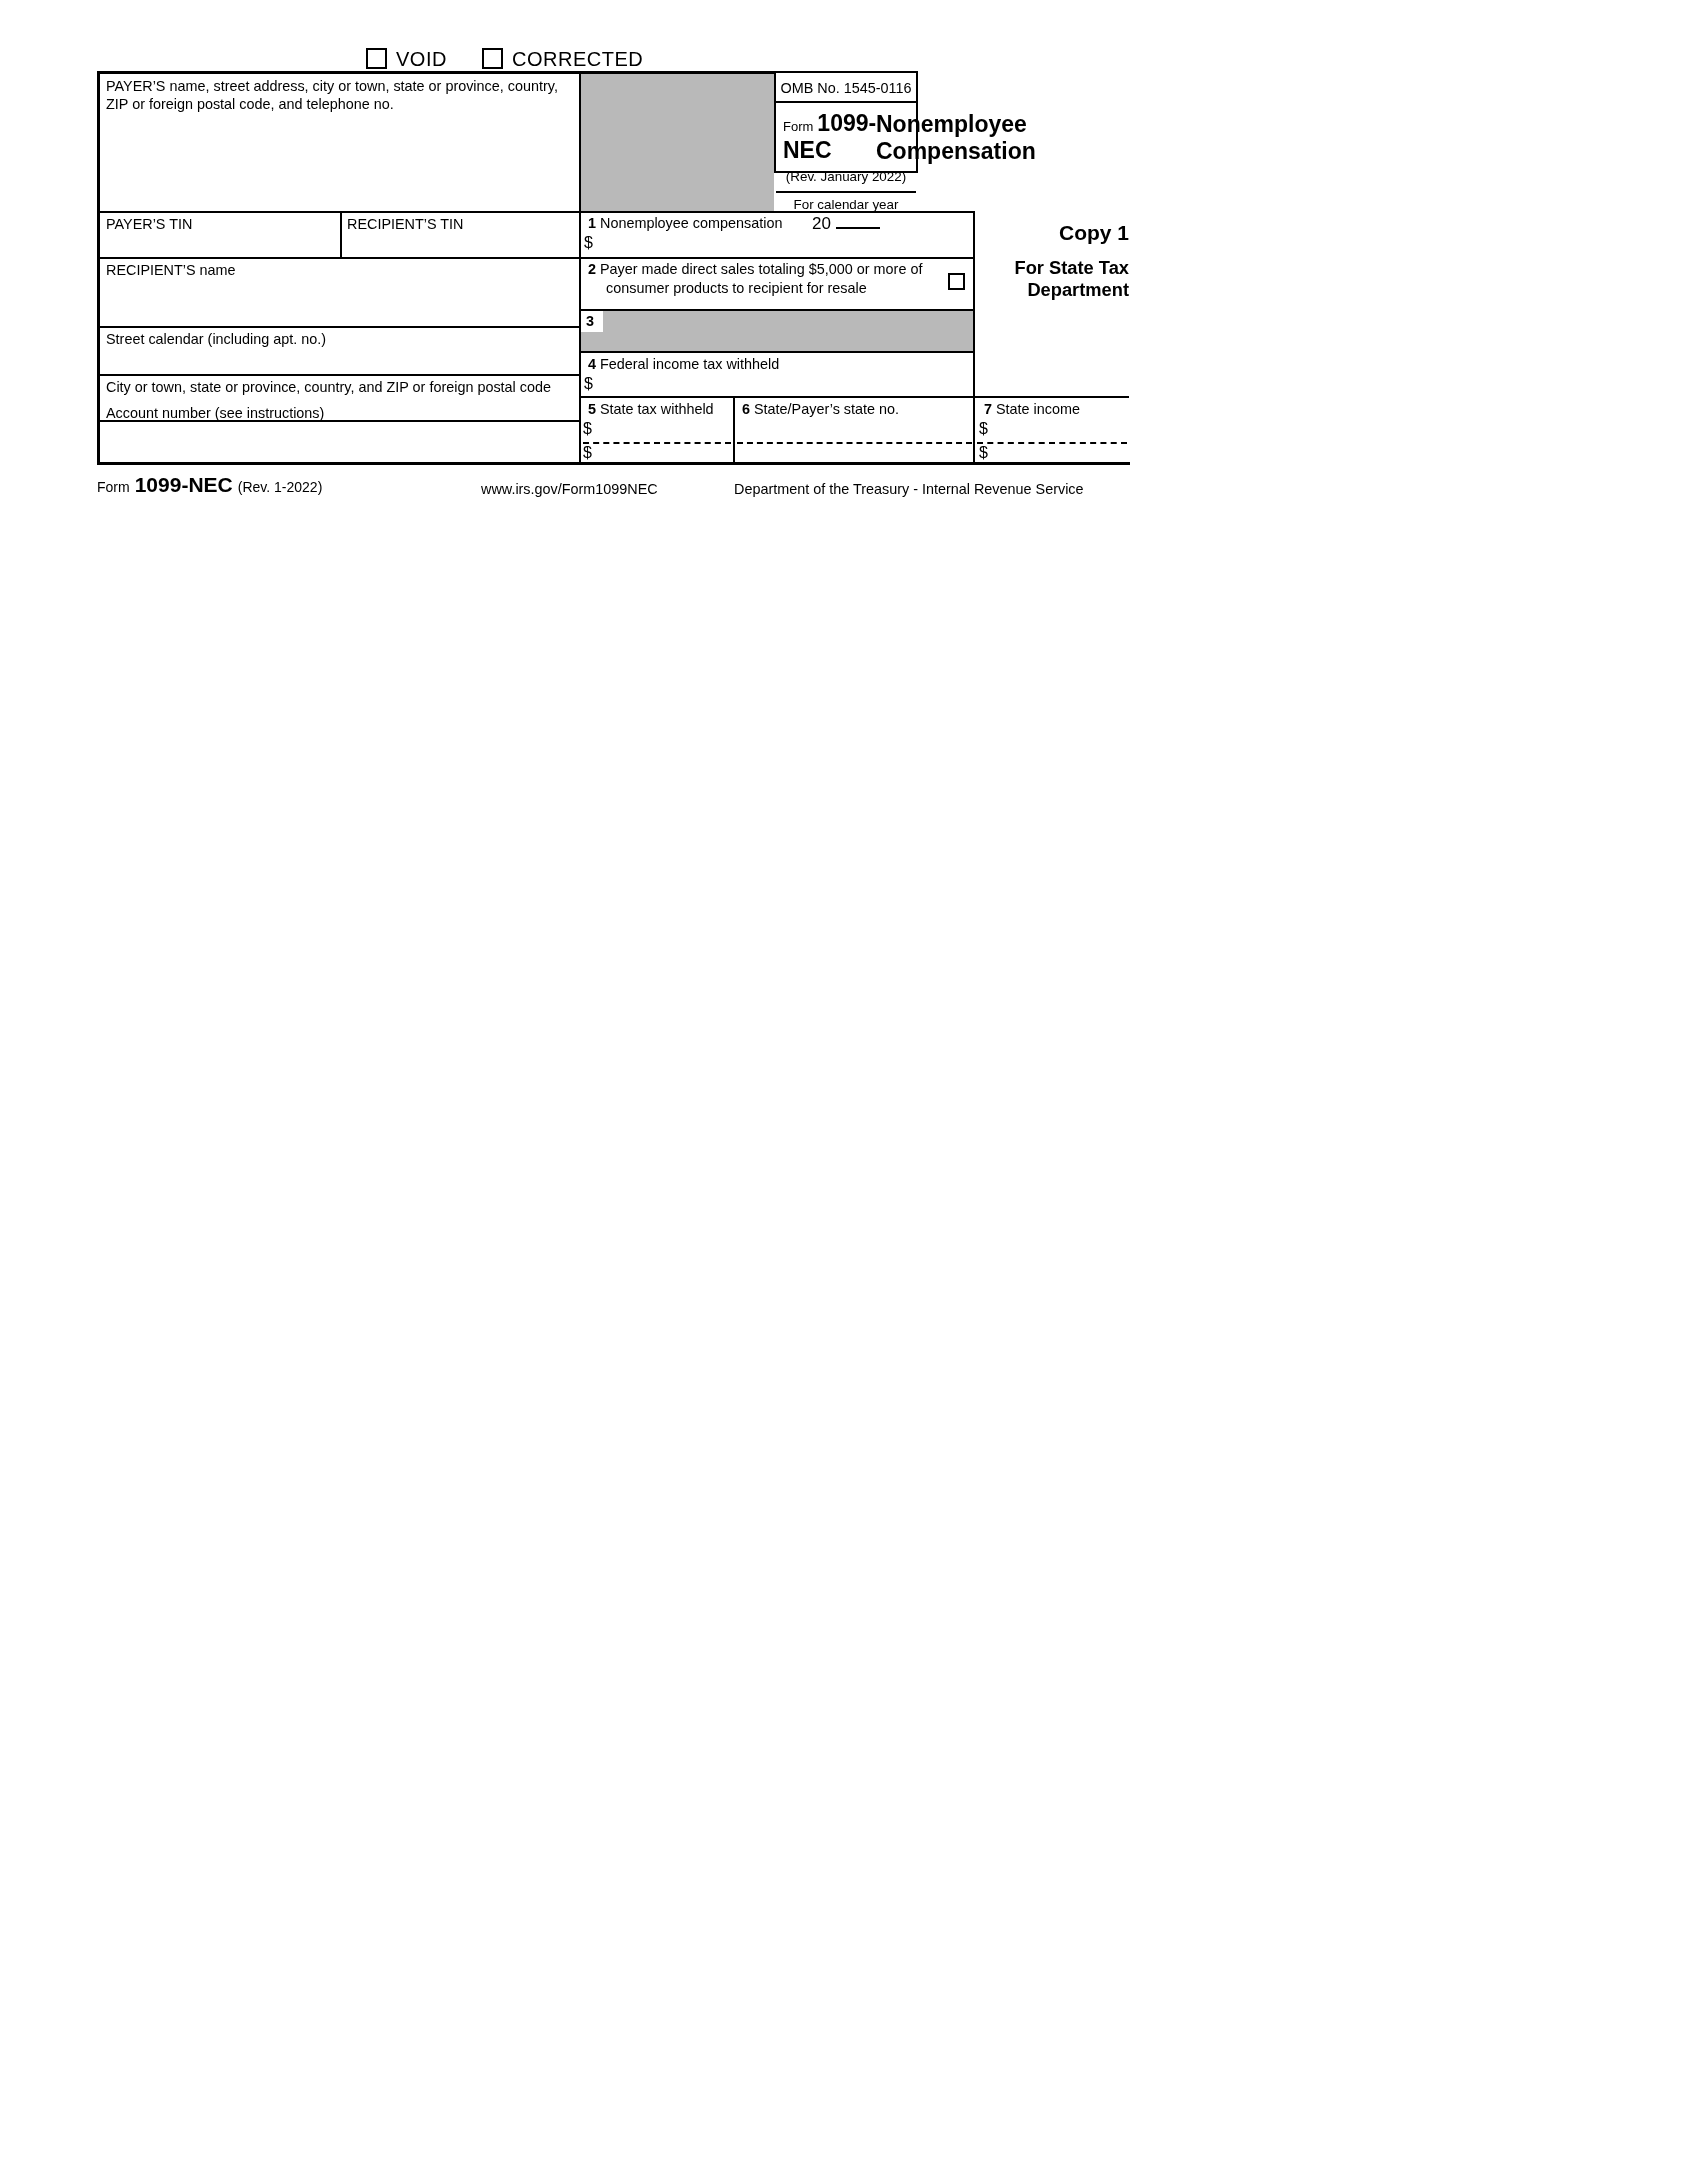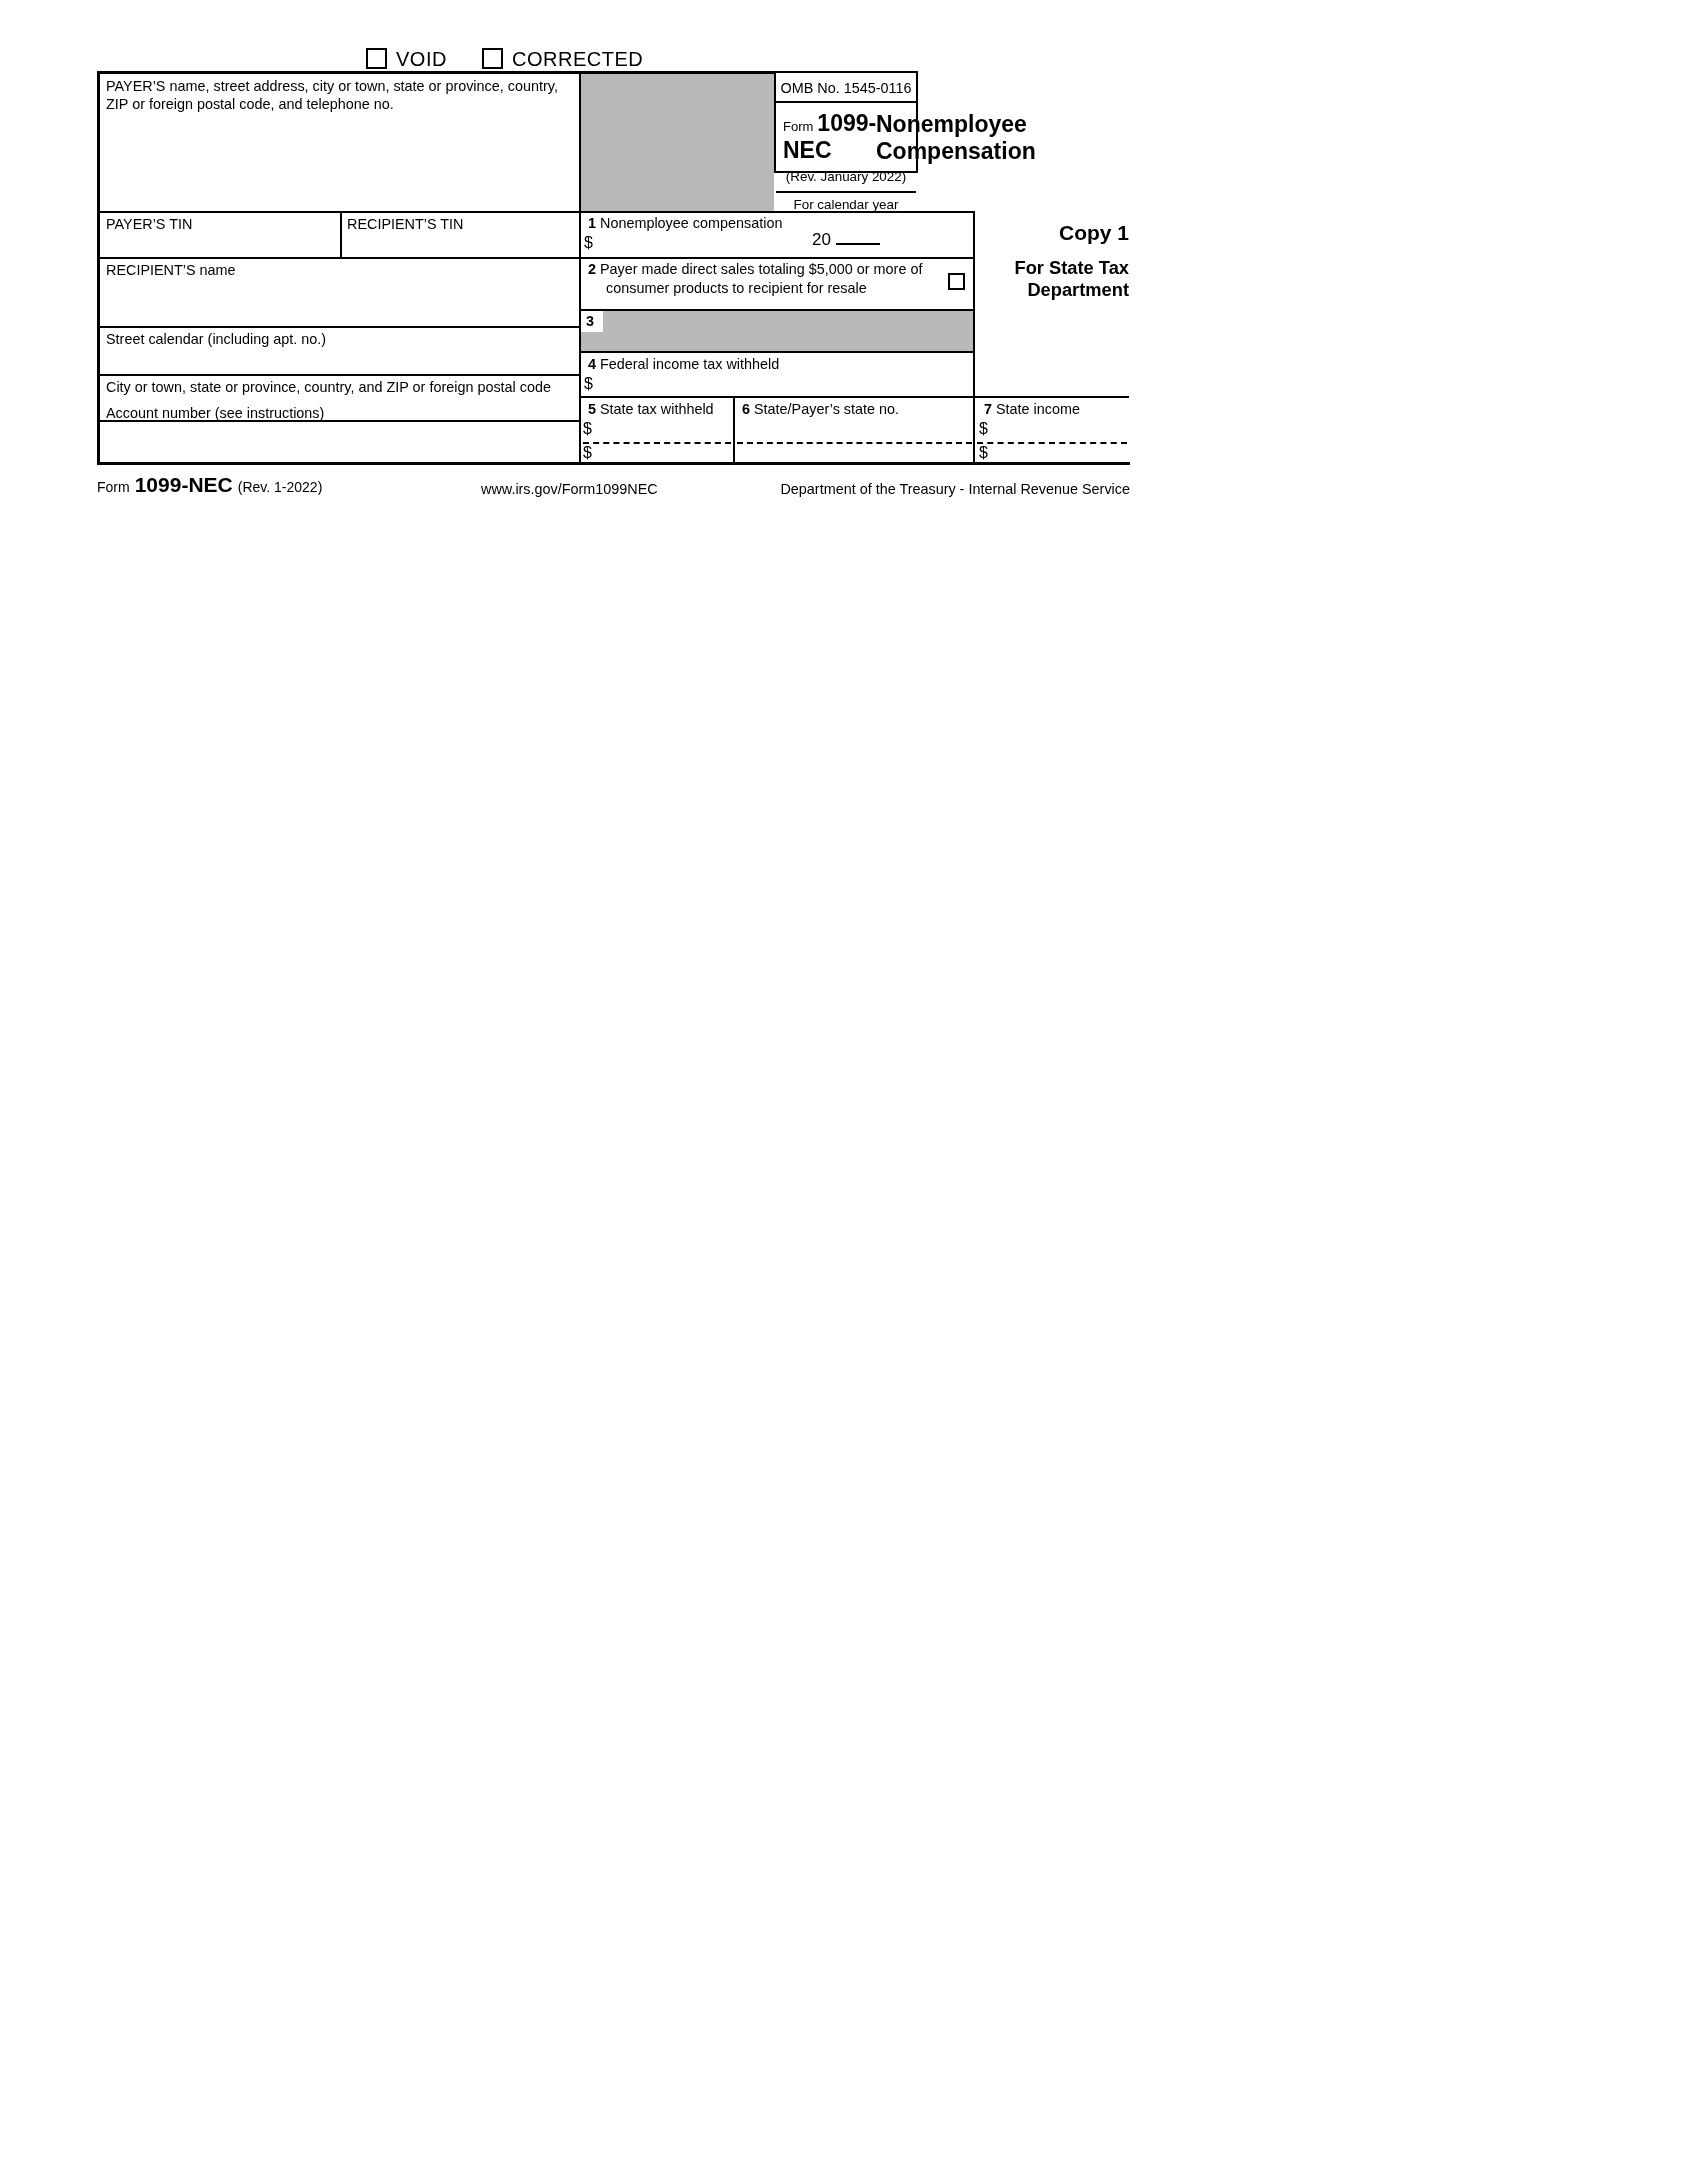--- a/index.html
+++ b/index.html
@@ -19,21 +19,21 @@
   .dollar{position:absolute;font-size:16px}
   .chip{position:absolute;background:#fff;padding:2px 9px 3px 5px;font-weight:bold;font-size:14.4px}
   .omb{position:absolute;border:2.5px solid #000;background:#fff}
   .omb-no{text-align:center;padding:7px 2px 5px;font-size:14.4px}
   .omb-div{border-top:2px solid #000}
   .omb-form{padding:7px 2px 2px 7px}
   .omb-form-word{font-size:13px}
   .omb-form-num{font-size:23px;font-weight:bold;margin-left:4px}
   .omb-rev{font-size:13.4px;text-align:center;padding:3px 0 7px}
   .omb-cal{font-size:13.4px;text-align:center;padding-top:4px}
-  .omb-year{text-align:center;font-size:17px;padding-top:18px}
+  .omb-year{text-align:center;font-size:17px;padding-top:2px}
   .year-blank{display:inline-block;width:44px;height:15px;border-bottom:2px solid #000;margin-left:5px}
   .rtitle{position:absolute;text-align:left;font-weight:bold;font-size:23px;line-height:27px}
   .rcopy{position:absolute;text-align:right;font-weight:bold;font-size:21px}
   .rfor{position:absolute;text-align:right;font-weight:bold;font-size:18.3px;line-height:22px}
   .footer-form{position:absolute;display:flex;align-items:baseline;gap:5px}
   .f-sm{font-size:14px}
   .f-big{font-size:21px;font-weight:bold}
   .f-txt{position:absolute;font-size:14.4px}
 </style>
 </head>
@@ -134,14 +134,14 @@
   <div class="dollar" style="left:882px;top:373px">$</div>
 
 </div>
 
 <div class="footer-form" style="left:97px;top:473px">
   <span class="f-sm">Form</span>
   <span class="f-big">1099-NEC</span>
   <span class="f-sm">(Rev. 1-2022)</span>
 </div>
 <div class="f-txt" style="left:481px;top:481px">www.irs.gov/Form1099NEC</div>
-<div class="f-txt" style="left:734px;top:481px;width:396px;text-align:right">Department of the Treasury - Internal Revenue Service</div>
+<div class="f-txt" style="left:734px;top:481px;width:396px;">Department of the Treasury - Internal Revenue Service</div>
 
 
 </body></html>

